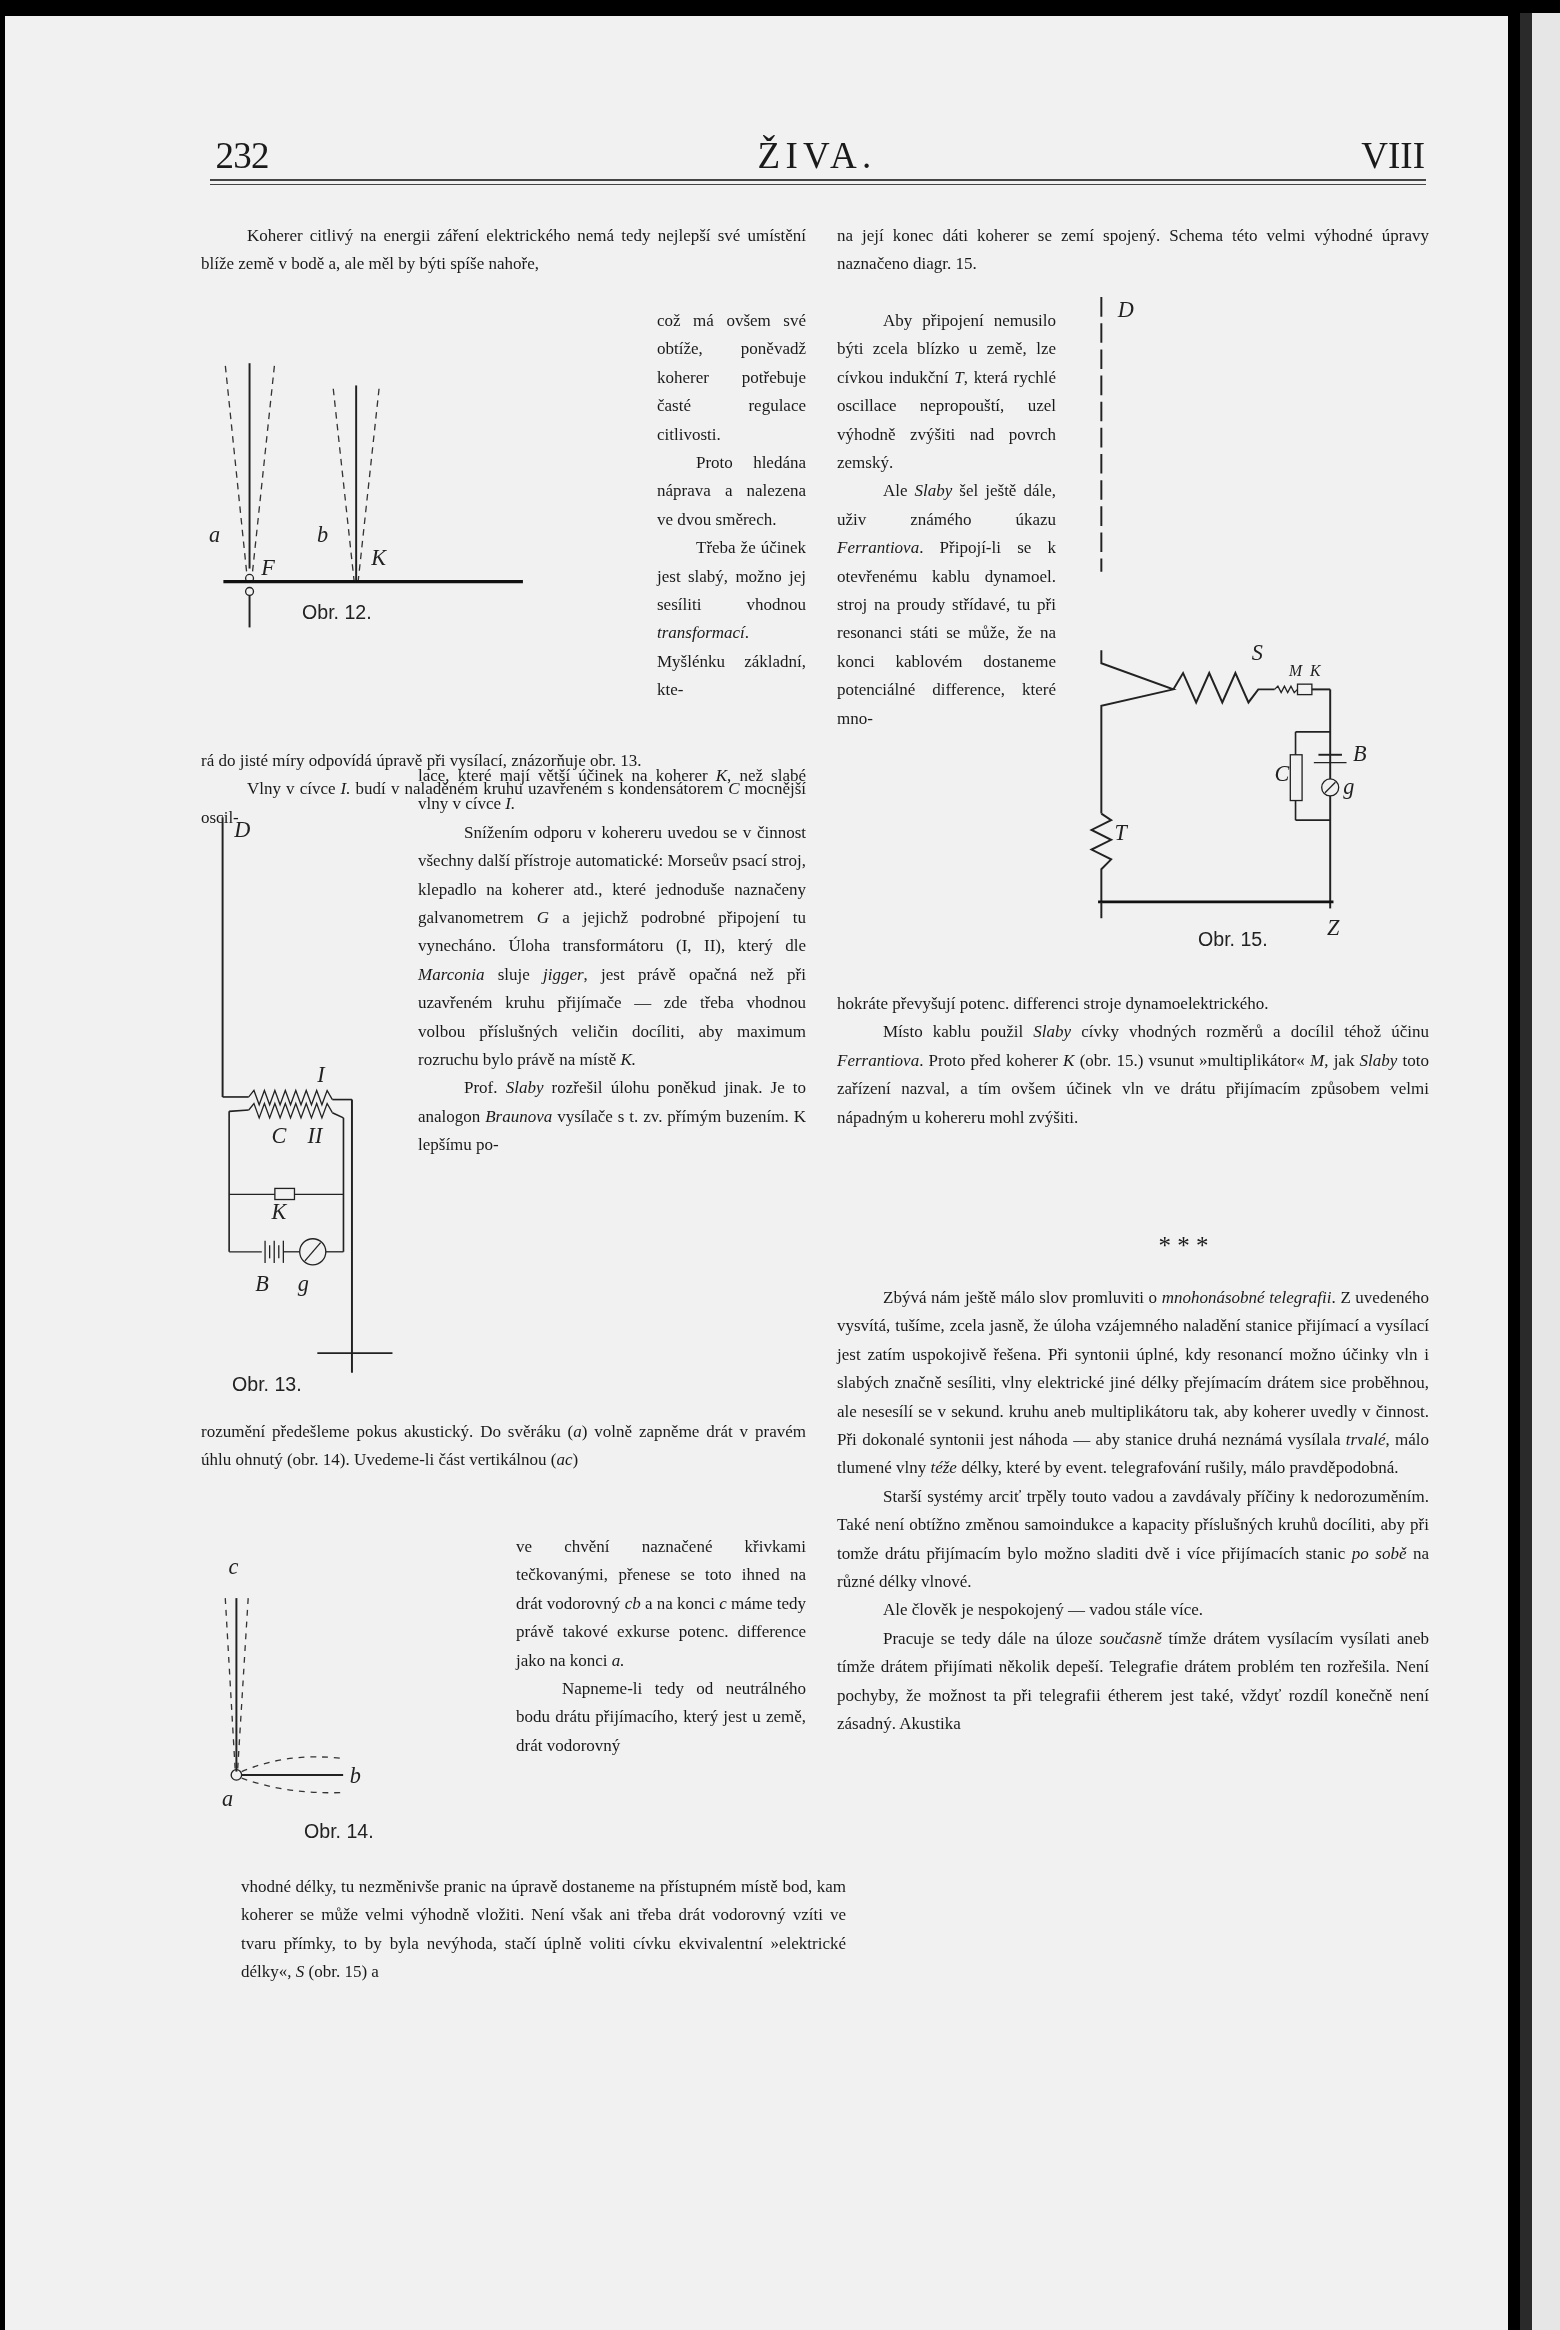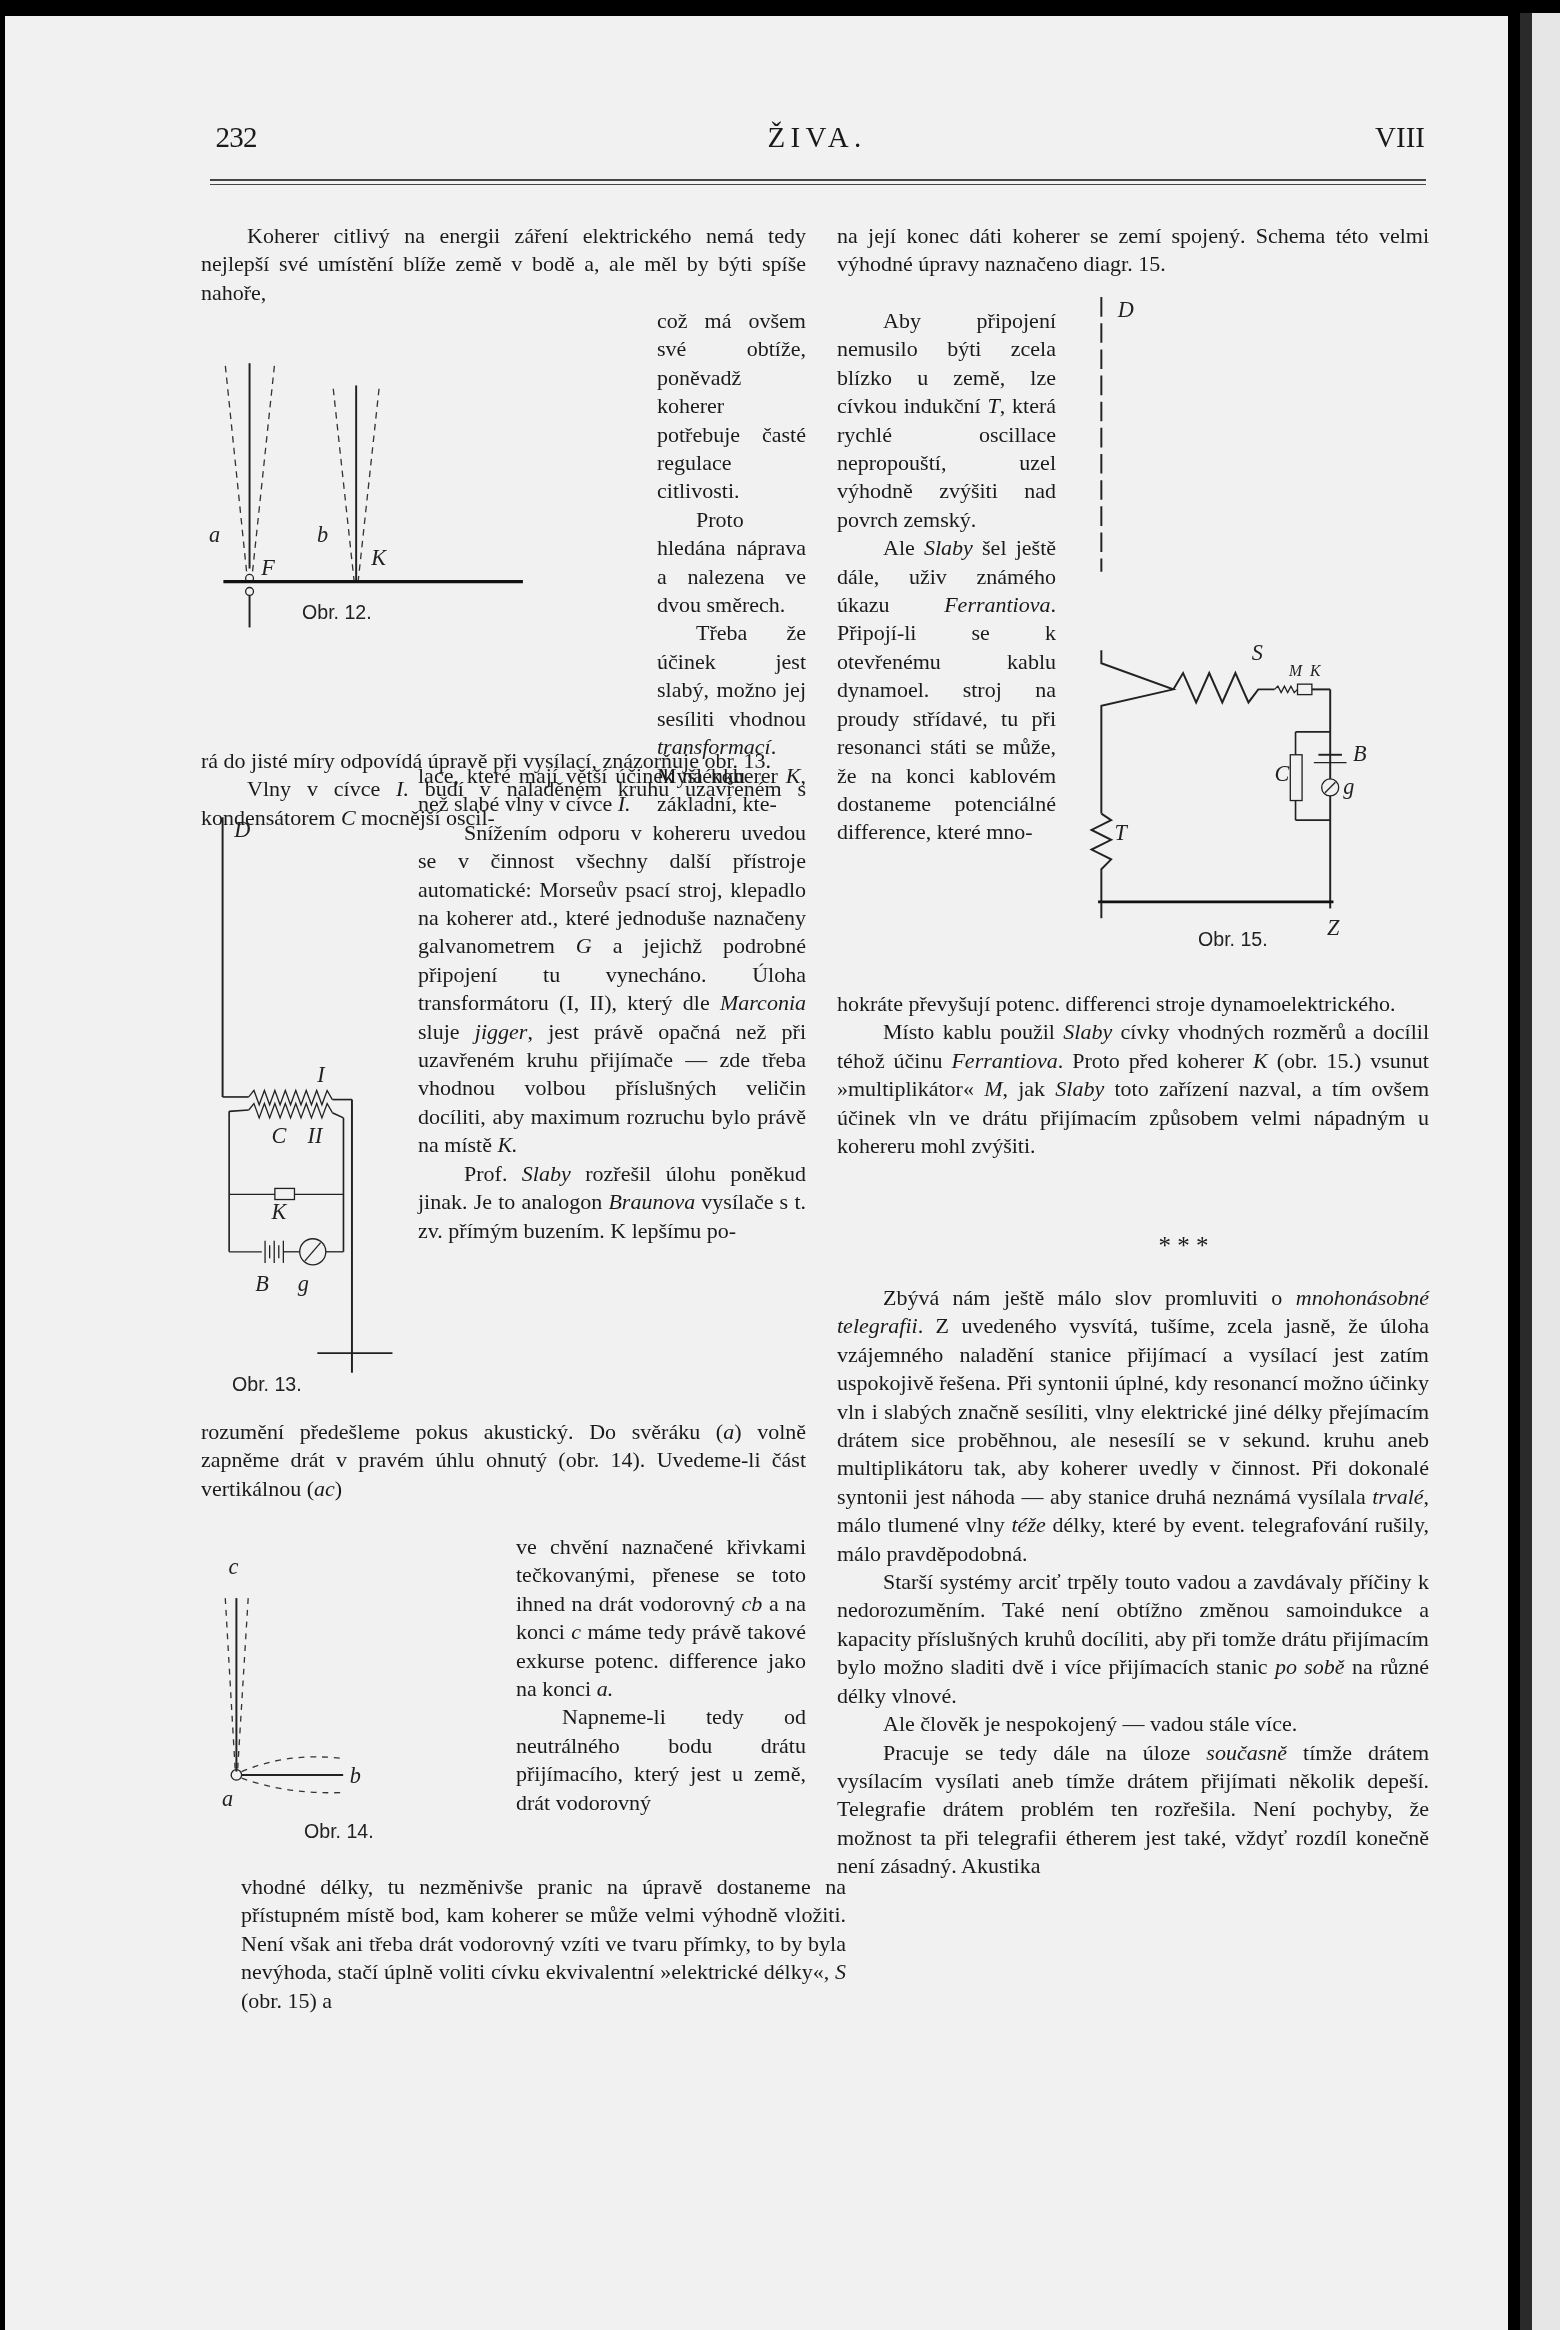--- a/index.html
+++ b/index.html
@@ -1,25 +1,25 @@
 <!DOCTYPE html>
 <html style="font-size:10.5px"><head>
 <meta charset="utf-8">
 <style>
   html,body{margin:0;padding:0;}
   body{width:1560px;height:2330px;background:#000;position:relative;overflow:hidden;font-family:"Liberation Serif","DejaVu Serif",serif;color:#1a1a1a;}
   .page{position:absolute;left:5.2px;top:15.7px;width:1503px;height:2315px;background:#f1f1f1;}
   .edge{position:absolute;left:1520px;top:13px;width:11.8px;height:2317px;background:#2a2a2a;}
   .edge2{position:absolute;left:1532px;top:13px;width:29px;height:2317px;background:#e6e6e6;}
-  .header{position:absolute;left:209px;top:121px;width:1216px;height:39px;font-size:29px;}
+  .header{position:absolute;left:209px;top:134px;width:1216px;height:39px;font-size:37px;}
   .header .num{position:absolute;left:6.5px;top:0;letter-spacing:-0.7px;}
   .header .title{position:absolute;left:0;width:100%;text-align:center;top:0;letter-spacing:5.2px;}
   .header .vol{position:absolute;right:0;top:0;}
   .rule{position:absolute;left:210px;width:1216px;height:2px;background:#444;}
-  .col{position:absolute;font-size:22px;line-height:28.4px;text-align:justify;}
+  .col{position:absolute;font-size:17px;line-height:28.4px;text-align:justify;}
   .col p{margin:0;}
   .ind{text-indent:46px;}
   i{font-style:italic;}
   .left{left:201px;top:222px;width:605px;}
   .right{left:837px;top:222px;width:592px;}
   .fig{position:absolute;}
   .cap{position:absolute;font-family:"Liberation Sans","DejaVu Sans",sans-serif;font-size:19.6px;color:#222;}
   .stars{position:absolute;font-size:25px;}
   svg{position:absolute;overflow:visible;}
   .lbl{font-family:"Liberation Serif",serif;font-style:italic;font-size:34px;fill:#222;}

